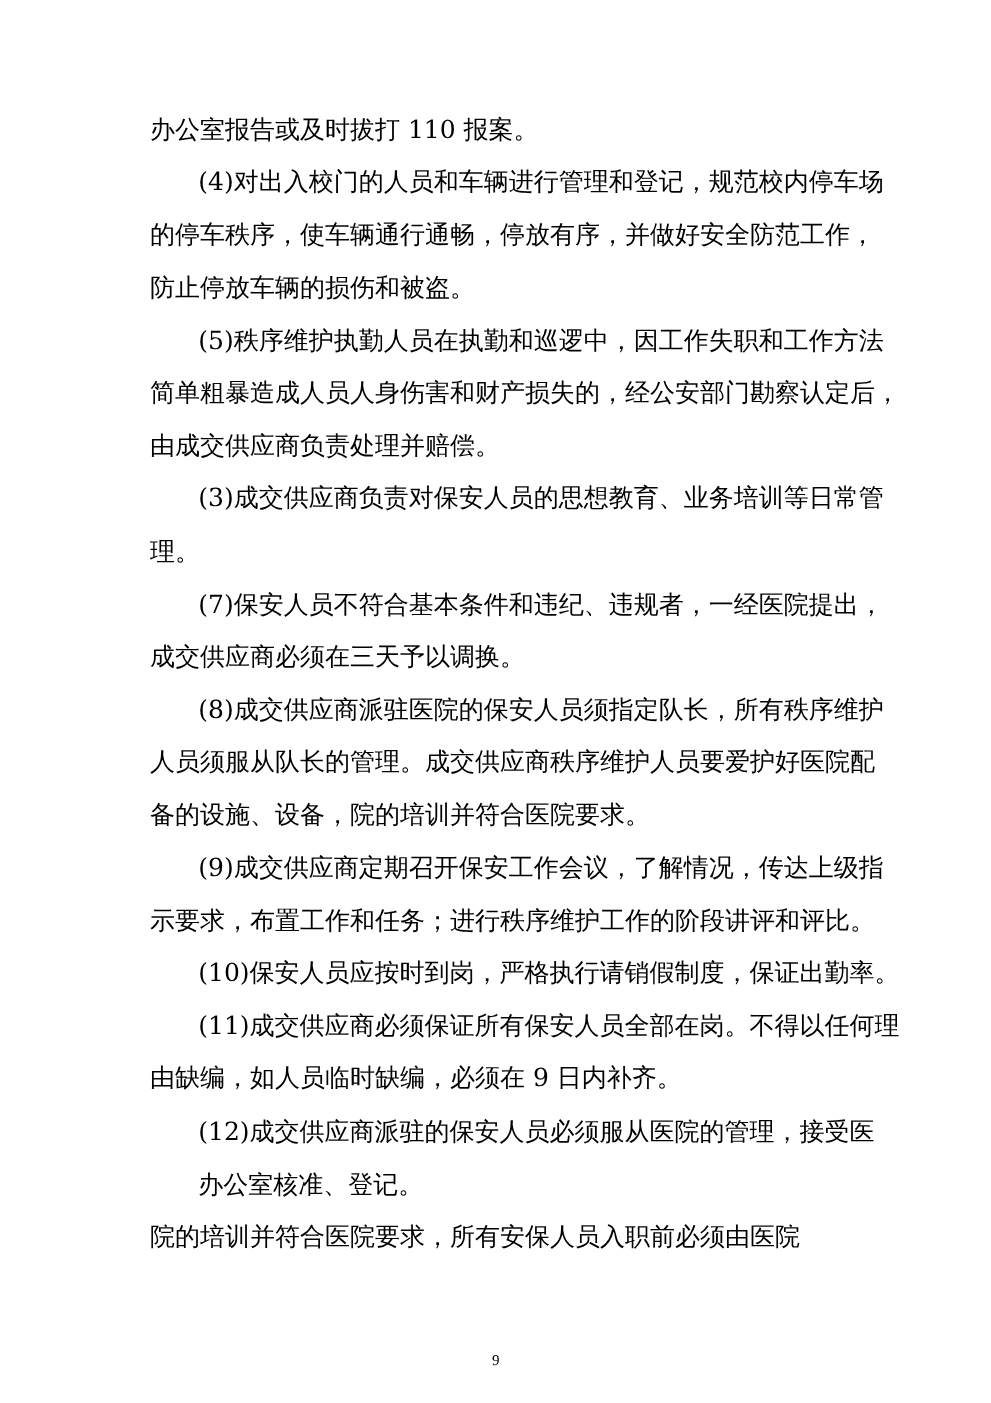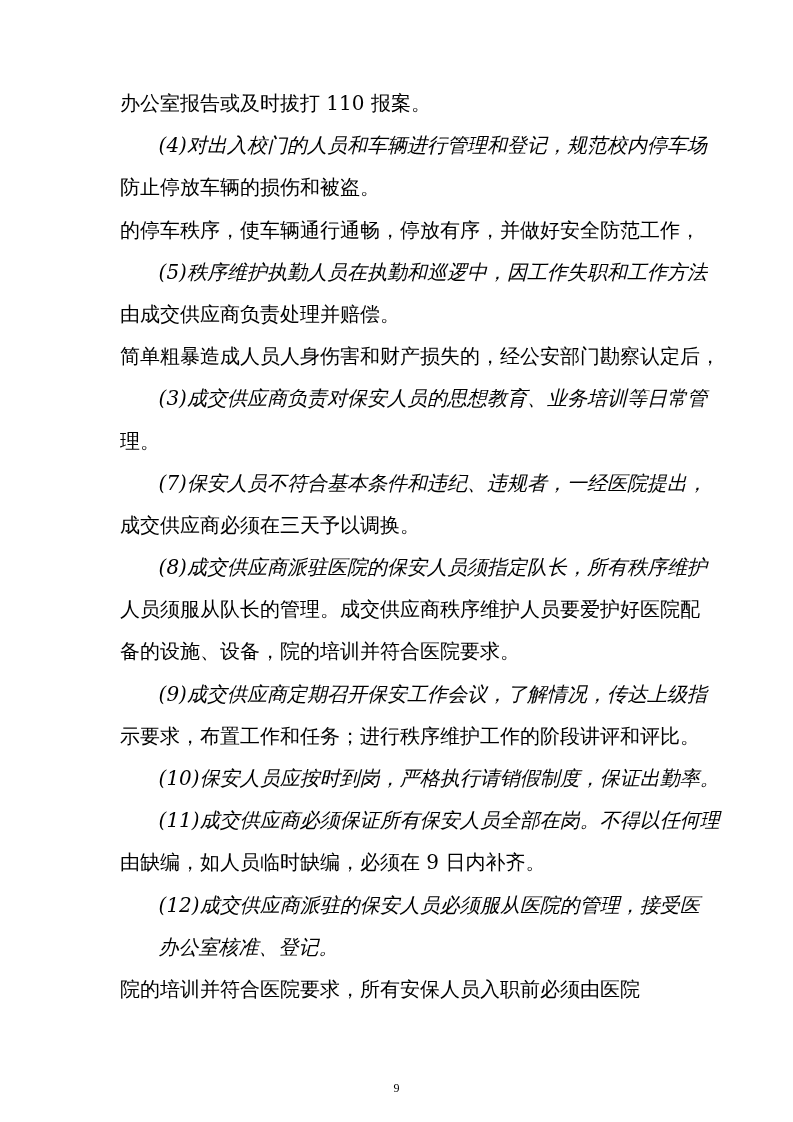--- a/index.html
+++ b/index.html
@@ -9,38 +9,38 @@
     background: #ffffff;
   }
   .content {
     position: absolute; left: 120px; top: 82px; width: 556px;
     font-family: "DejaVu Serif", "Liberation Serif", serif;
     font-size: 20px; color: #000000;
   }
   .line {
     height: 42.2px; line-height: 42.2px; white-space: nowrap;
   }
-  .indent { padding-left: 38.6px; font-style: italic; }
+  .indent { padding-left: 38.6px; }
   .page-number {
     position: absolute; left: 0; width: 793px; top: 1081px; text-align: center;
     font-family: "Liberation Serif", serif; font-size: 12px; color: #000;
   }
 </style>
 </head>
 <body>
 
 <div class="page">
   <div class="content">
     <div class="line">办公室报告或及时拔打 110 报案。</div>
     <div class="line indent">(4)对出入校门的人员和车辆进行管理和登记，规范校内停车场</div>
+    <div class="line">的停车秩序，使车辆通行通畅，停放有序，并做好安全防范工作，</div>
     <div class="line">防止停放车辆的损伤和被盗。</div>
-    <div class="line">的停车秩序，使车辆通行通畅，停放有序，并做好安全防范工作，</div>
     <div class="line indent">(5)秩序维护执勤人员在执勤和巡逻中，因工作失职和工作方法</div>
+    <div class="line">简单粗暴造成人员人身伤害和财产损失的，经公安部门勘察认定后，</div>
     <div class="line">由成交供应商负责处理并赔偿。</div>
-    <div class="line">简单粗暴造成人员人身伤害和财产损失的，经公安部门勘察认定后，</div>
     <div class="line indent">(3)成交供应商负责对保安人员的思想教育、业务培训等日常管</div>
     <div class="line">理。</div>
     <div class="line indent">(7)保安人员不符合基本条件和违纪、违规者，一经医院提出，</div>
     <div class="line">成交供应商必须在三天予以调换。</div>
     <div class="line indent">(8)成交供应商派驻医院的保安人员须指定队长，所有秩序维护</div>
     <div class="line">人员须服从队长的管理。成交供应商秩序维护人员要爱护好医院配</div>
     <div class="line">备的设施、设备，院的培训并符合医院要求。</div>
     <div class="line indent">(9)成交供应商定期召开保安工作会议，了解情况，传达上级指</div>
     <div class="line">示要求，布置工作和任务；进行秩序维护工作的阶段讲评和评比。</div>
     <div class="line indent">(10)保安人员应按时到岗，严格执行请销假制度，保证出勤率。</div>

